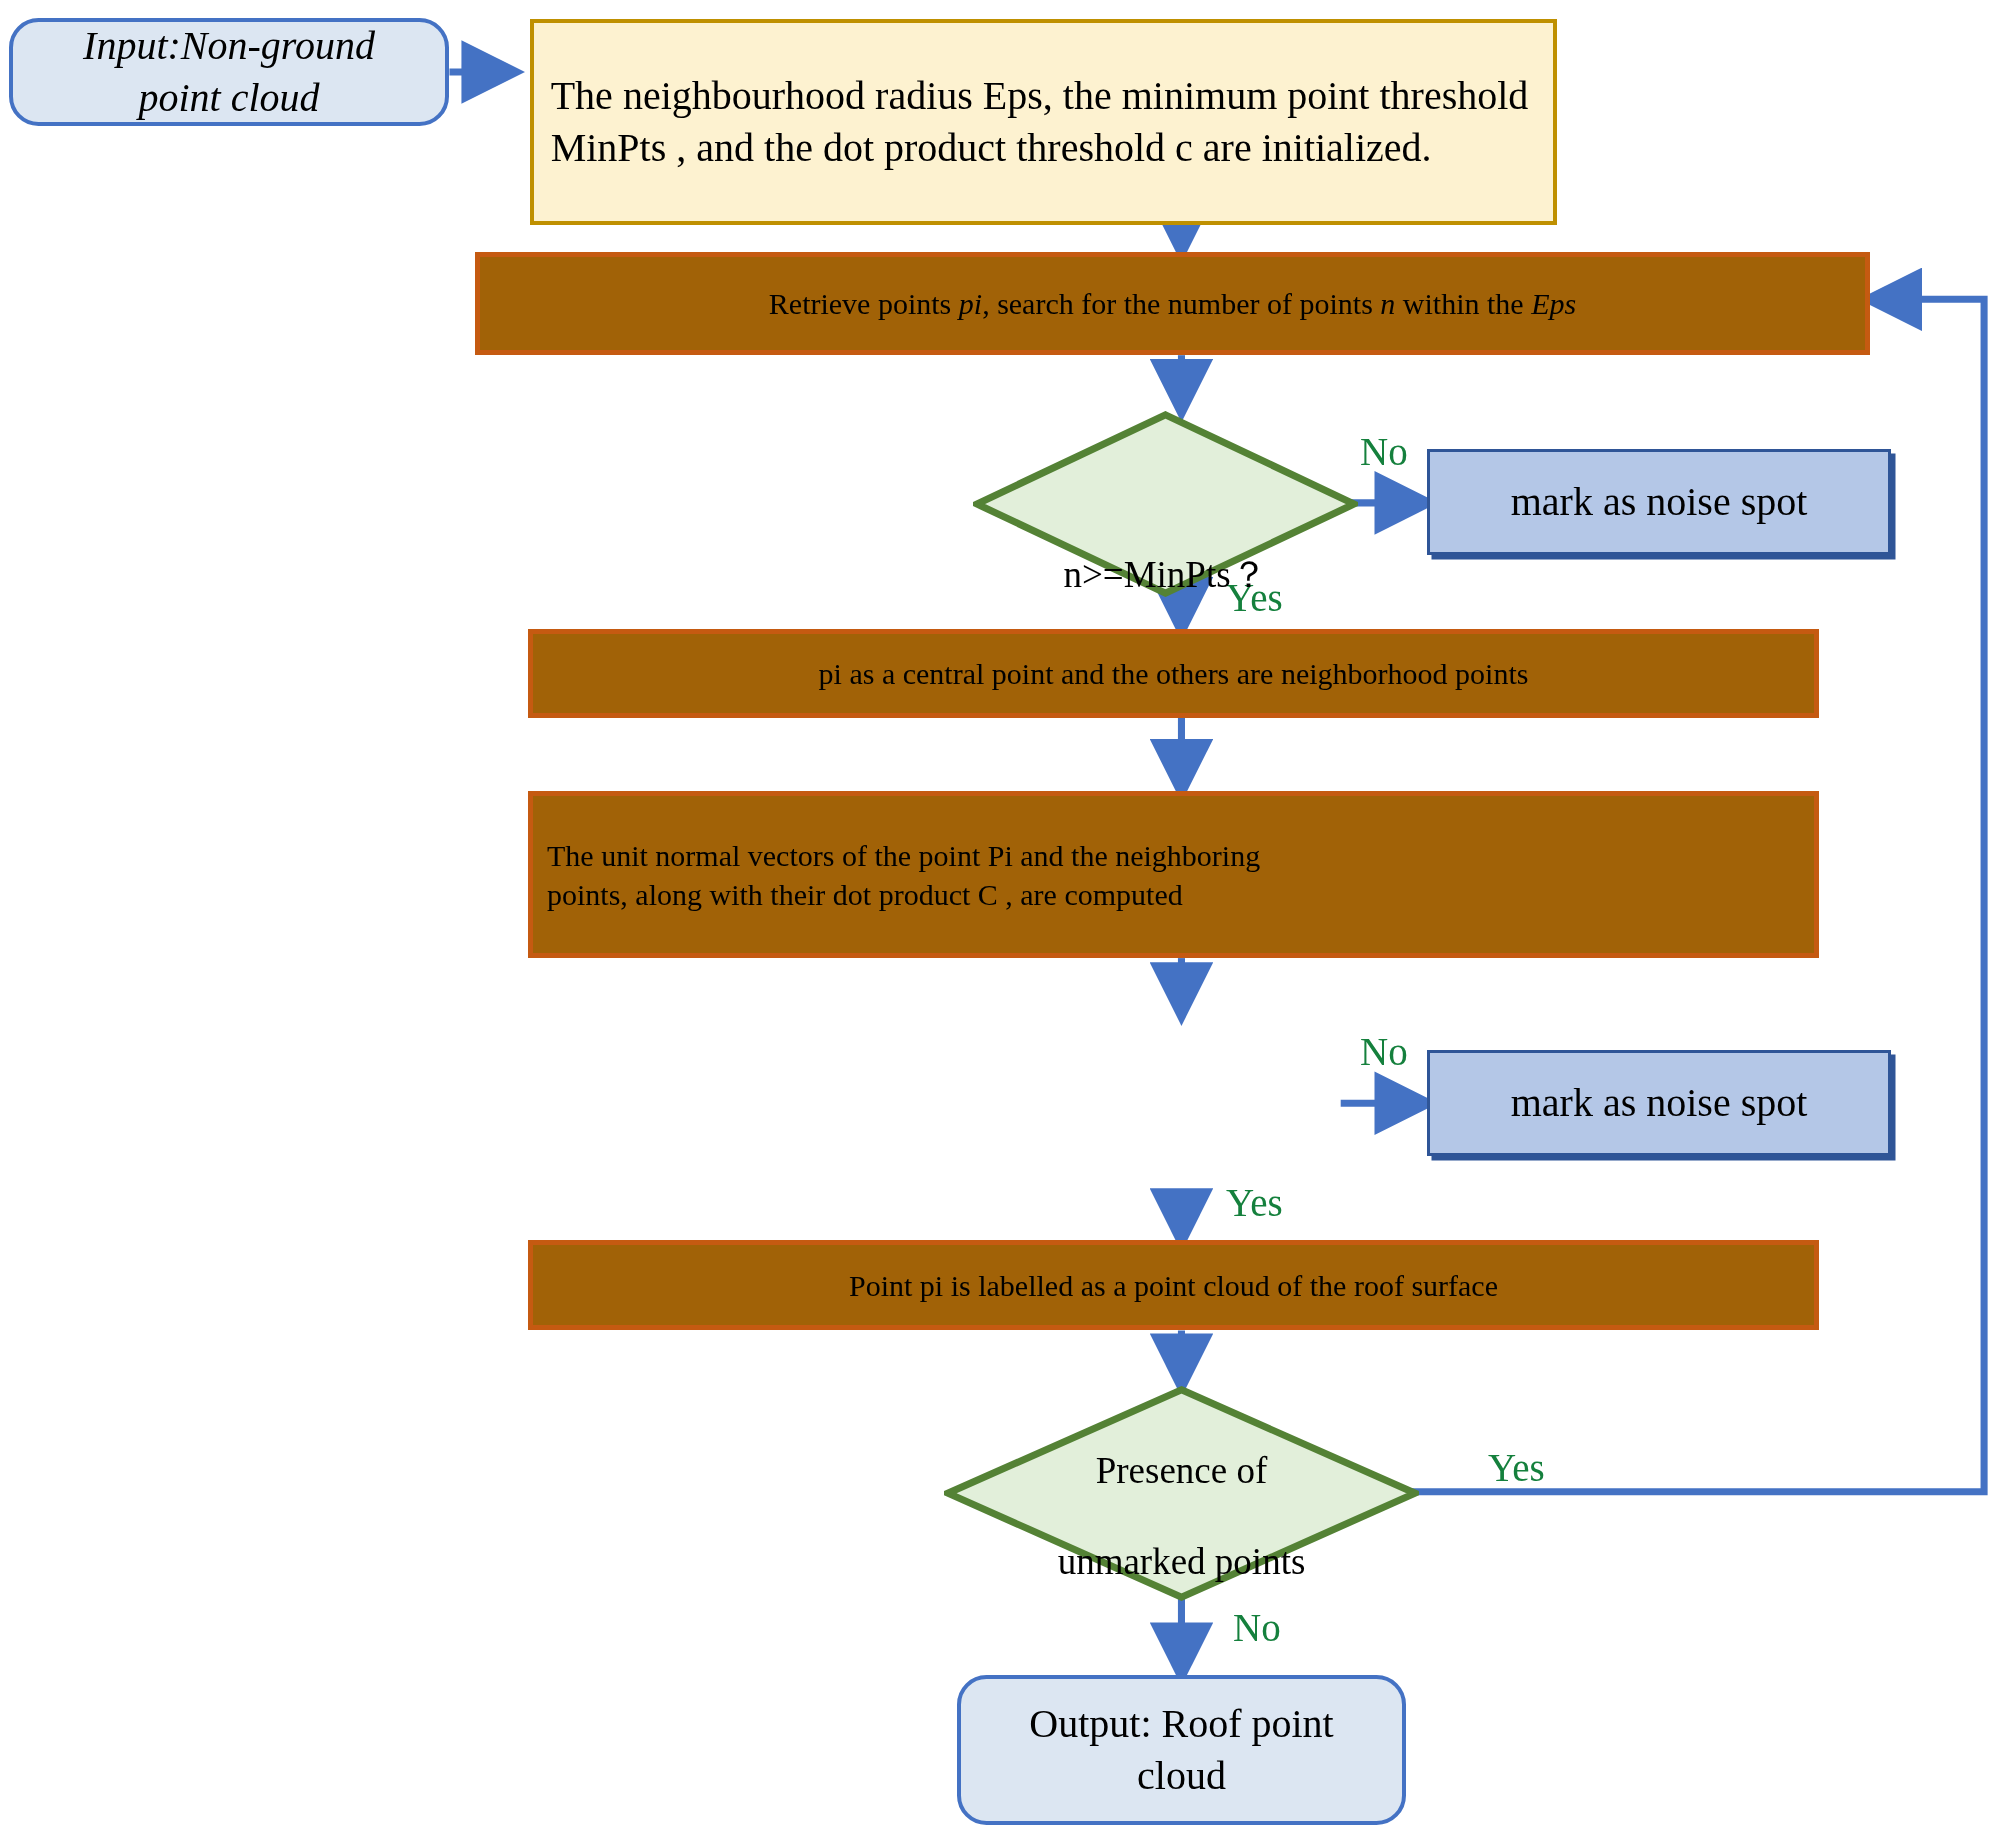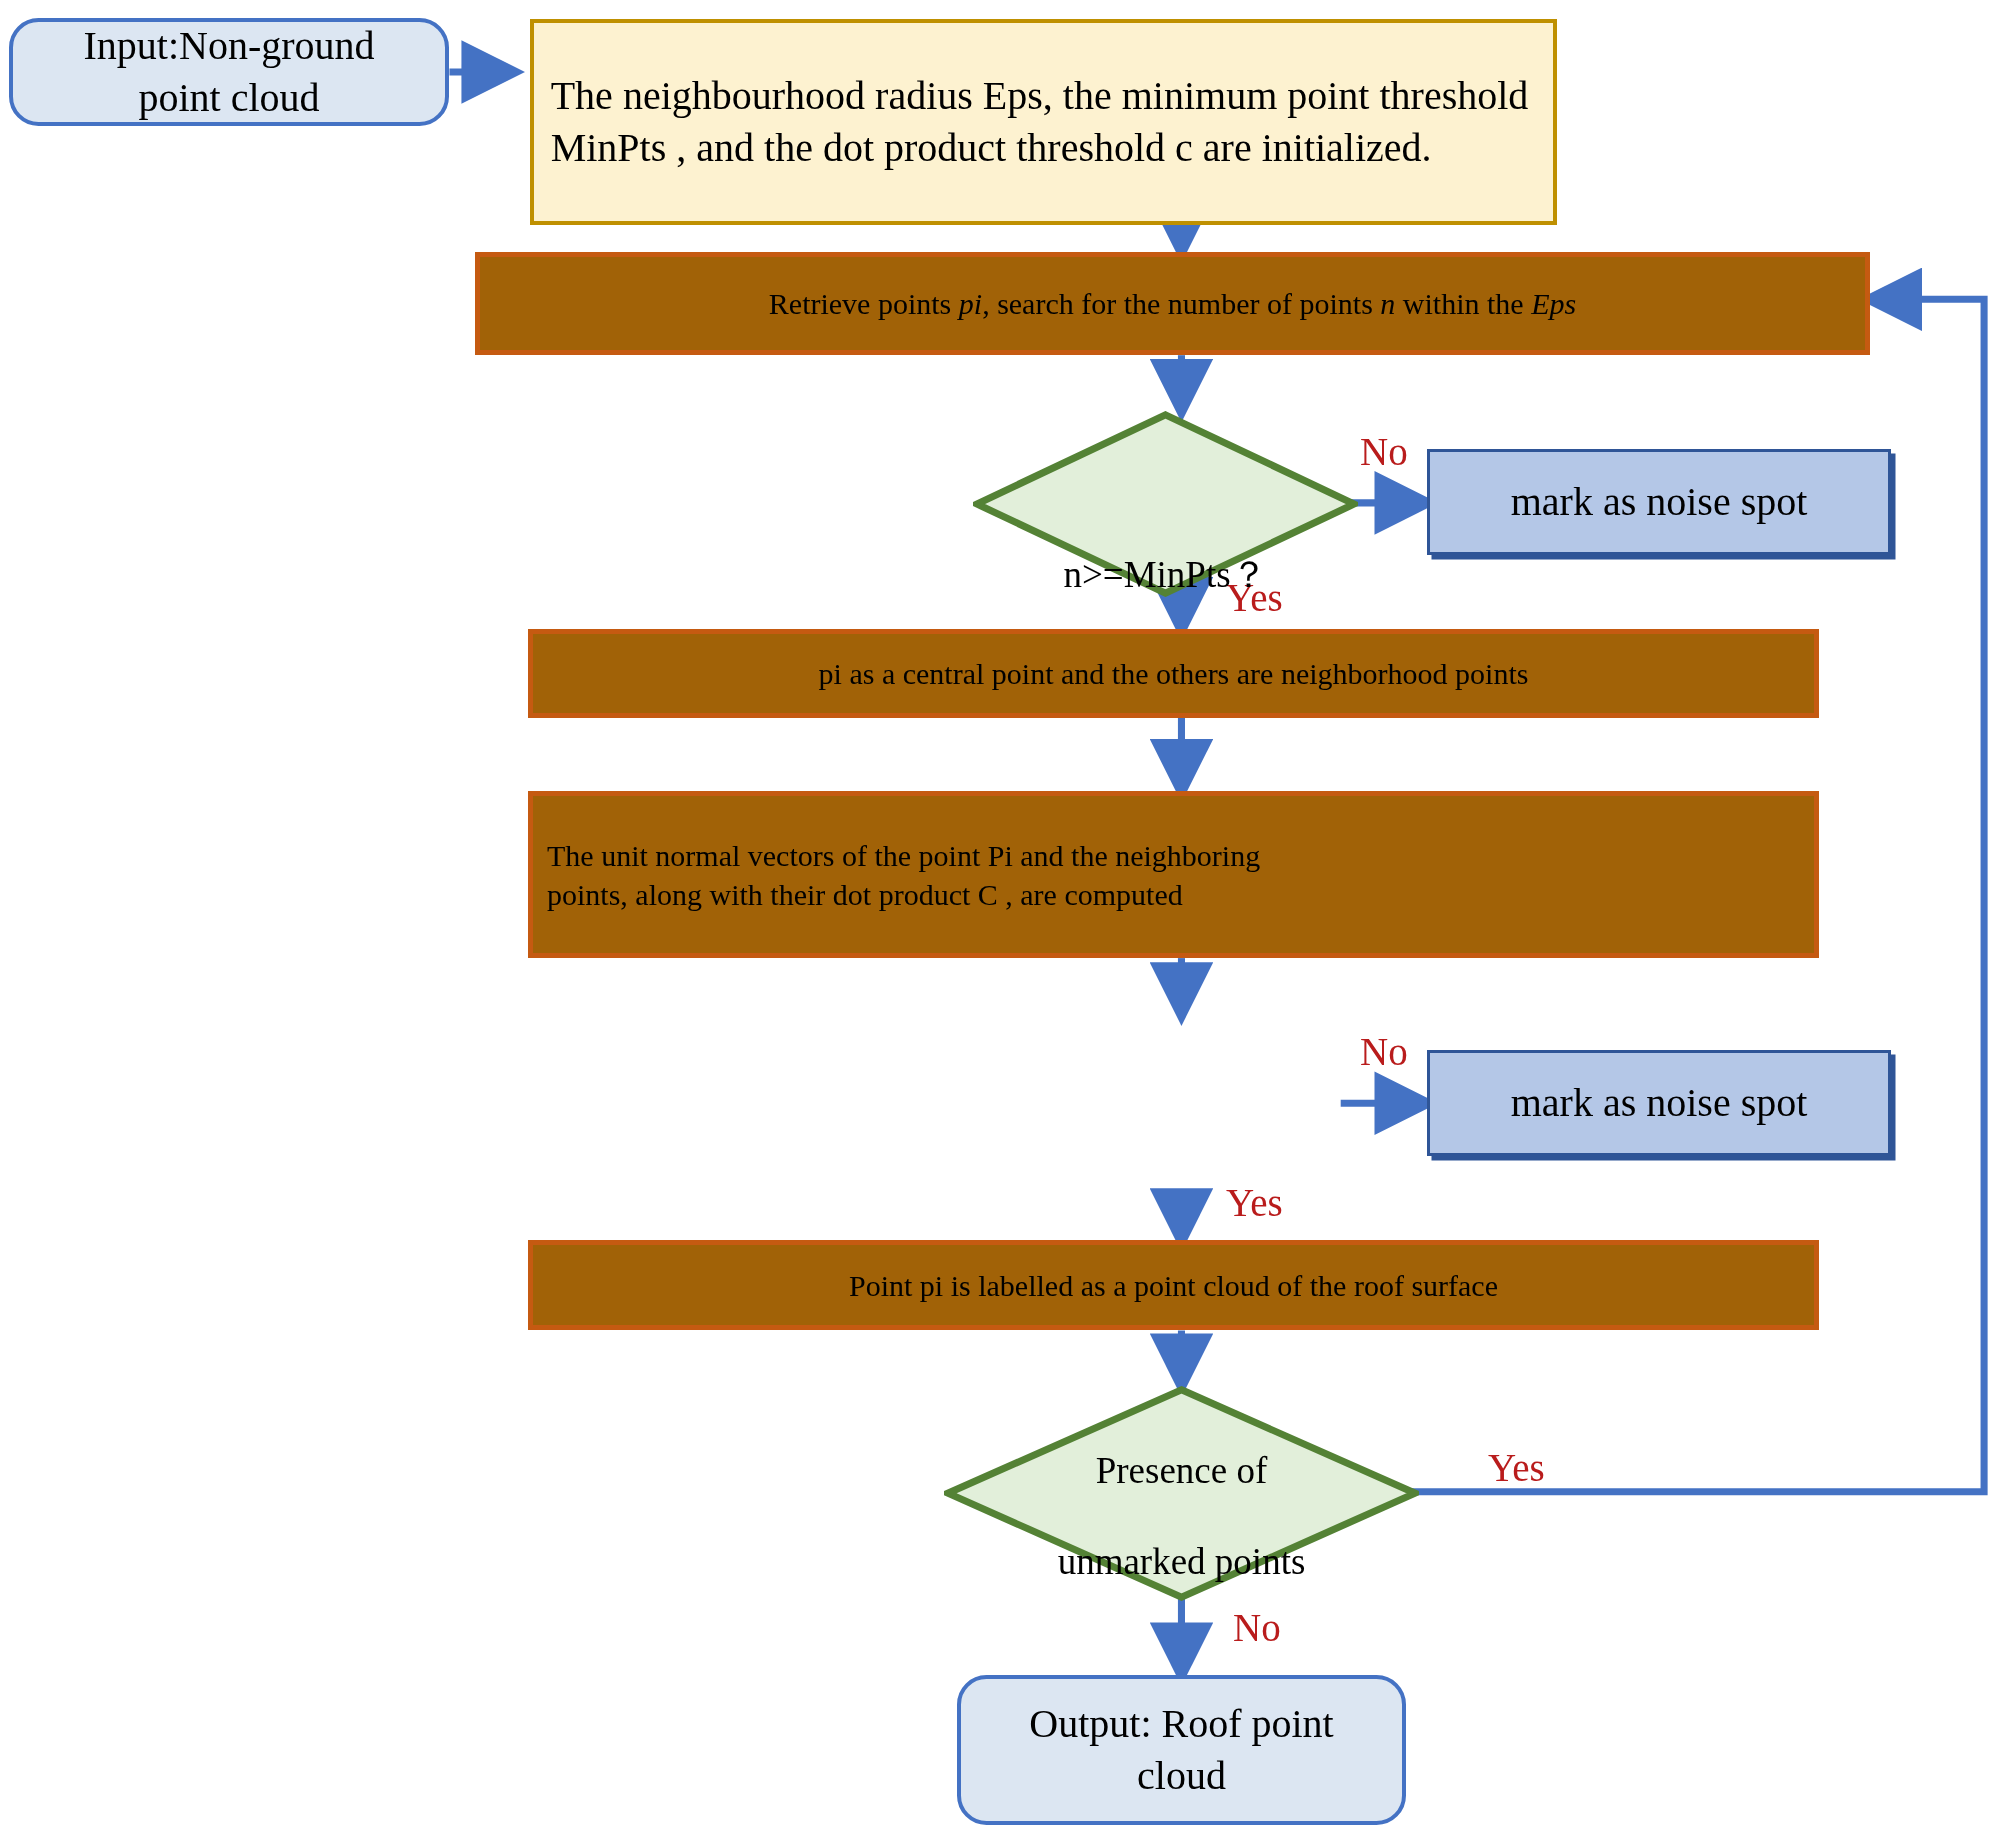--- a/index.html
+++ b/index.html
@@ -82,21 +82,21 @@
     position: relative;
     z-index: 2;
     font-size: 37px;
     line-height: 1.22;
     white-space: pre-line;
   }
   
   .edge-label {
     position: absolute;
     font-size: 39px;
-    color: #b91c1c;
+    color: #15803d;
     white-space: nowrap;
   }
   .ital { font-style: italic; }
 </style>
 </head>
 <body>
 
 <div id="canvas">
 
   <svg id="edges" viewBox="0 0 3107 2870" xmlns="http://www.w3.org/2000/svg">
@@ -126,21 +126,21 @@
       <path d="M 1840,1862 L 1840,1932"></path>
 
       <path d="M 1840,2072 L 1840,2158"></path>
 
       <path d="M 1840,2490 L 1840,2608"></path>
 
       <path d="M 2120,2323 L 3090,2323 L 3090,466 L 2912,466"></path>
     </g>
   </svg>
 
-  <div class="node terminator" style="left:9px; top:18px; width:440px; height:108px;">
+  <div class="node terminator" style="left:9px; top:18px; width:440px; height:108px;font-style:italic;">
     <div>
       <span>Input:Non-ground</span><br>
       <span>point cloud</span>
     </div>
   </div>
 
   <div class="node init" style="left:530px; top:19px; width:1027px; height:206px;">
     <div>
       <span>The neighbourhood radius  Eps, the minimum point threshold</span><br>
       <span>MinPts , and the dot product threshold c are initialized.</span>

